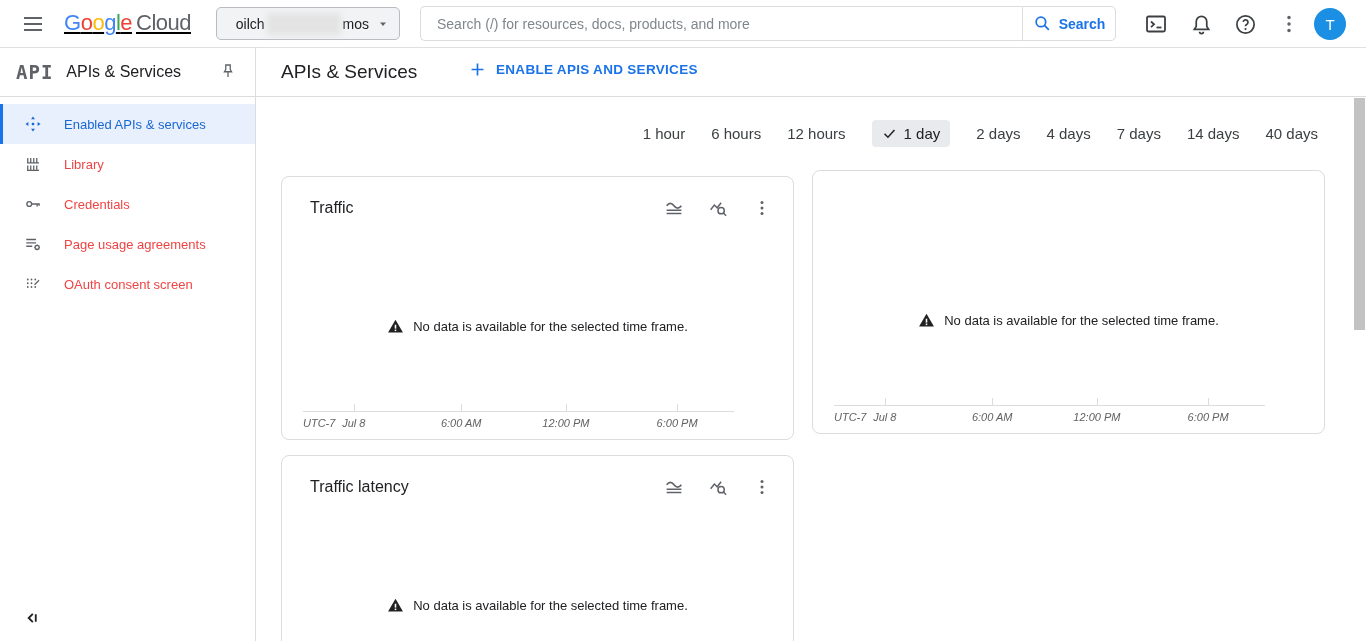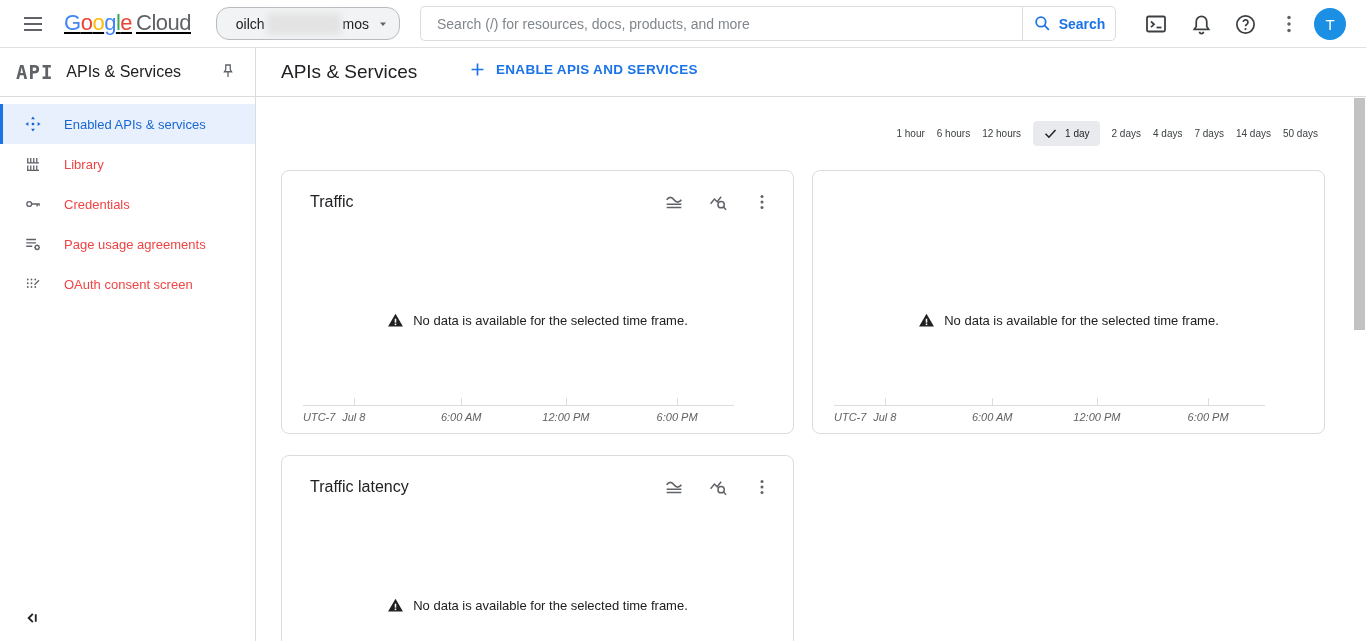--- a/index.html
+++ b/index.html
@@ -7,21 +7,21 @@
     font-family:"Liberation Sans", sans-serif; }
 
   
   .topbar { position:absolute; left:0; top:0; width:1366px; height:48px;
     background:#fff; border-bottom:1px solid #e0e0e0; z-index:5; }
   .hamburger { position:absolute; left:20px; top:12px; width:26px; height:24px; cursor:pointer; }
   .logo { position:absolute; left:64px; top:10px; font-size:22px; letter-spacing:-0.5px;text-decoration:underline; }
   .logo .cloud { color:#5f6368; margin-left:4px; }
   .l-b{color:#4285F4}.l-r{color:#EA4335}.l-y{color:#FBBC05}.l-g{color:#34A853}
   .project-btn { position:absolute; left:216px; top:7px; width:184px; height:33px;
-    background:#f1f3f4; border:1px solid #b8bcc1; border-radius:13px;
+    background:#f1f3f4; border:1px solid #b8bcc1; border-radius:5px;
     display:flex; align-items:center; padding:0 10px; gap:8px; cursor:pointer; }
   .project-name { font-size:14px; color:#202124; display:flex; align-items:center; }
   .redacted { display:inline-block; width:74px; height:22px; margin:0 2px;
     background:#e3e3e3; filter:blur(3px); border-radius:2px; }
   .caret { margin-left:auto; display:flex; }
   .search-input { position:absolute; left:420px; top:6px; width:602px; height:35px;
     border:1px solid #dadce0; border-right:none; border-radius:5px 0 0 5px;
     padding:0 16px; font-size:14px; color:#202124; outline:none;
     font-family:"Liberation Sans", sans-serif; }
   .search-input::placeholder { color:#80868b; }
@@ -58,28 +58,28 @@
   
   .main-header { position:absolute; left:256px; top:48px; width:1110px; height:49px;
     background:#fff; border-bottom:1px solid #dadce0; }
   .page-title { position:absolute; left:25px; top:13px; font-size:19px; color:#202124; }
   .enable-btn { position:absolute; left:212px; top:12px; display:flex; align-items:center;
     gap:9px; cursor:pointer; border:none; background:none;justify-content:center; }
   .enable-btn span { color:#1a73e8; font-size:13.5px; font-weight:bold; letter-spacing:.3px;
     font-family:"Liberation Sans", sans-serif; }
 
   .time-row { position:absolute; top:119px; right:48px; height:28px;
-    display:flex; align-items:center; gap:12px; font-size:10px; color:#3c4043; }
+    display:flex; align-items:center; gap:26px; font-size:15px; color:#3c4043; }
   .time-opt { cursor:pointer; white-space:nowrap; }
   .time-opt.selected { background:#e8eaed; border-radius:4px; padding:5px 10px;
     display:flex; align-items:center; gap:7px; color:#202124;text-align:center; }
 
   .card { position:absolute; width:513px; height:264px; background:#fff;
     border:1px solid #dadce0; border-radius:8px; }
-  .card-traffic { left:281px; top:170px; }
+  .card-traffic { left:281px; top:176px; }
   .card-errors  { left:812px; top:170px; }
   .card-latency { left:281px; top:455px; height:264px; }
   .card-head { position:absolute; left:28px; right:20px; top:18px; height:26px;
     display:flex; align-items:center; }
   .card-title { font-size:16px; color:#202124; }
   .card-icons { margin-left:auto; display:flex; align-items:center; gap:22px; }
   .card-icons .ci { width:22px; height:22px; cursor:pointer; display:flex;
     align-items:center; justify-content:center; }
   .nodata { position:absolute; left:0; right:0; top:141px; display:flex;
     align-items:center; justify-content:center; gap:9px; }
@@ -258,21 +258,21 @@
   <span class="time-opt selected">
     <svg width="15" height="15" viewBox="0 0 24 24">
       <path d="M4 12.5l5.5 5.5L20 6.5" fill="none" stroke="#202124" stroke-width="2.4"></path>
     </svg>
     <span>1 day</span>
   </span>
   <span class="time-opt">2 days</span>
   <span class="time-opt">4 days</span>
   <span class="time-opt">7 days</span>
   <span class="time-opt">14 days</span>
-  <span class="time-opt">50 days</span>
+  <span class="time-opt">40 days</span>
 </div>
 
 <div class="card card-traffic">
   <div class="card-head">
     <span class="card-title">Traffic</span>
     <span class="card-icons">
       <span class="ci">
         <svg width="22" height="22" viewBox="0 0 24 24" fill="none" stroke="#5f6368" stroke-width="1.8">
           <path d="M4 9.5c2.5-3.5 5.5-3.5 8 0s5.5 3.5 8 0"></path>
             <path d="M4 14.5h16M4 18h16"></path>

